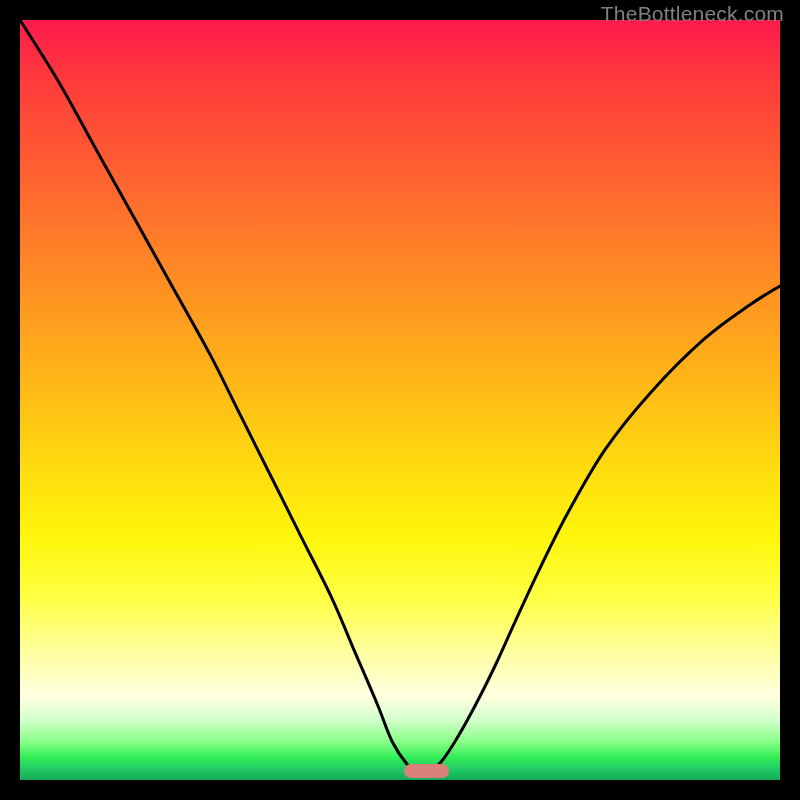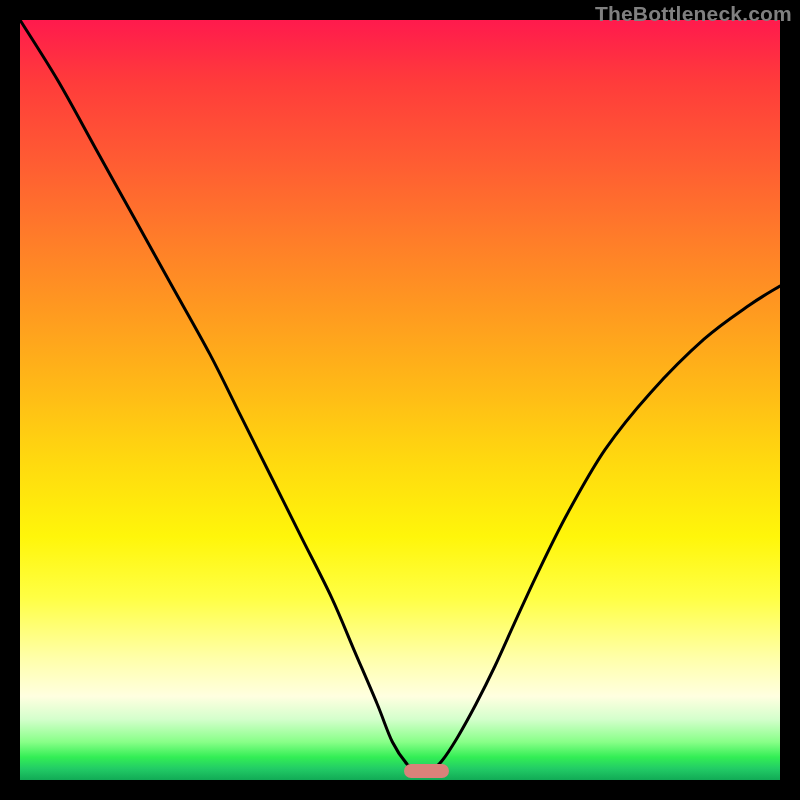--- a/index.html
+++ b/index.html
@@ -39,24 +39,24 @@
       #d4ffcc 92%,
       #88ff88 95%,
       #33ee55 97%,
       #22cc66 98.5%,
       #11aa55 100%
     );
   }
   .watermark {
     position: absolute;
     top: 2px;
-    right: 8px;
+    right: 16px;
     color: #808080;
     font-size: 21px;
-    font-weight: 700;
+    font-weight: 400;
     letter-spacing: 0.2px;
     z-index: 5;
   }
   svg.curve {
     position: absolute;
     left: 0;
     top: 0;
     width: 760px;
     height: 760px;
   }

